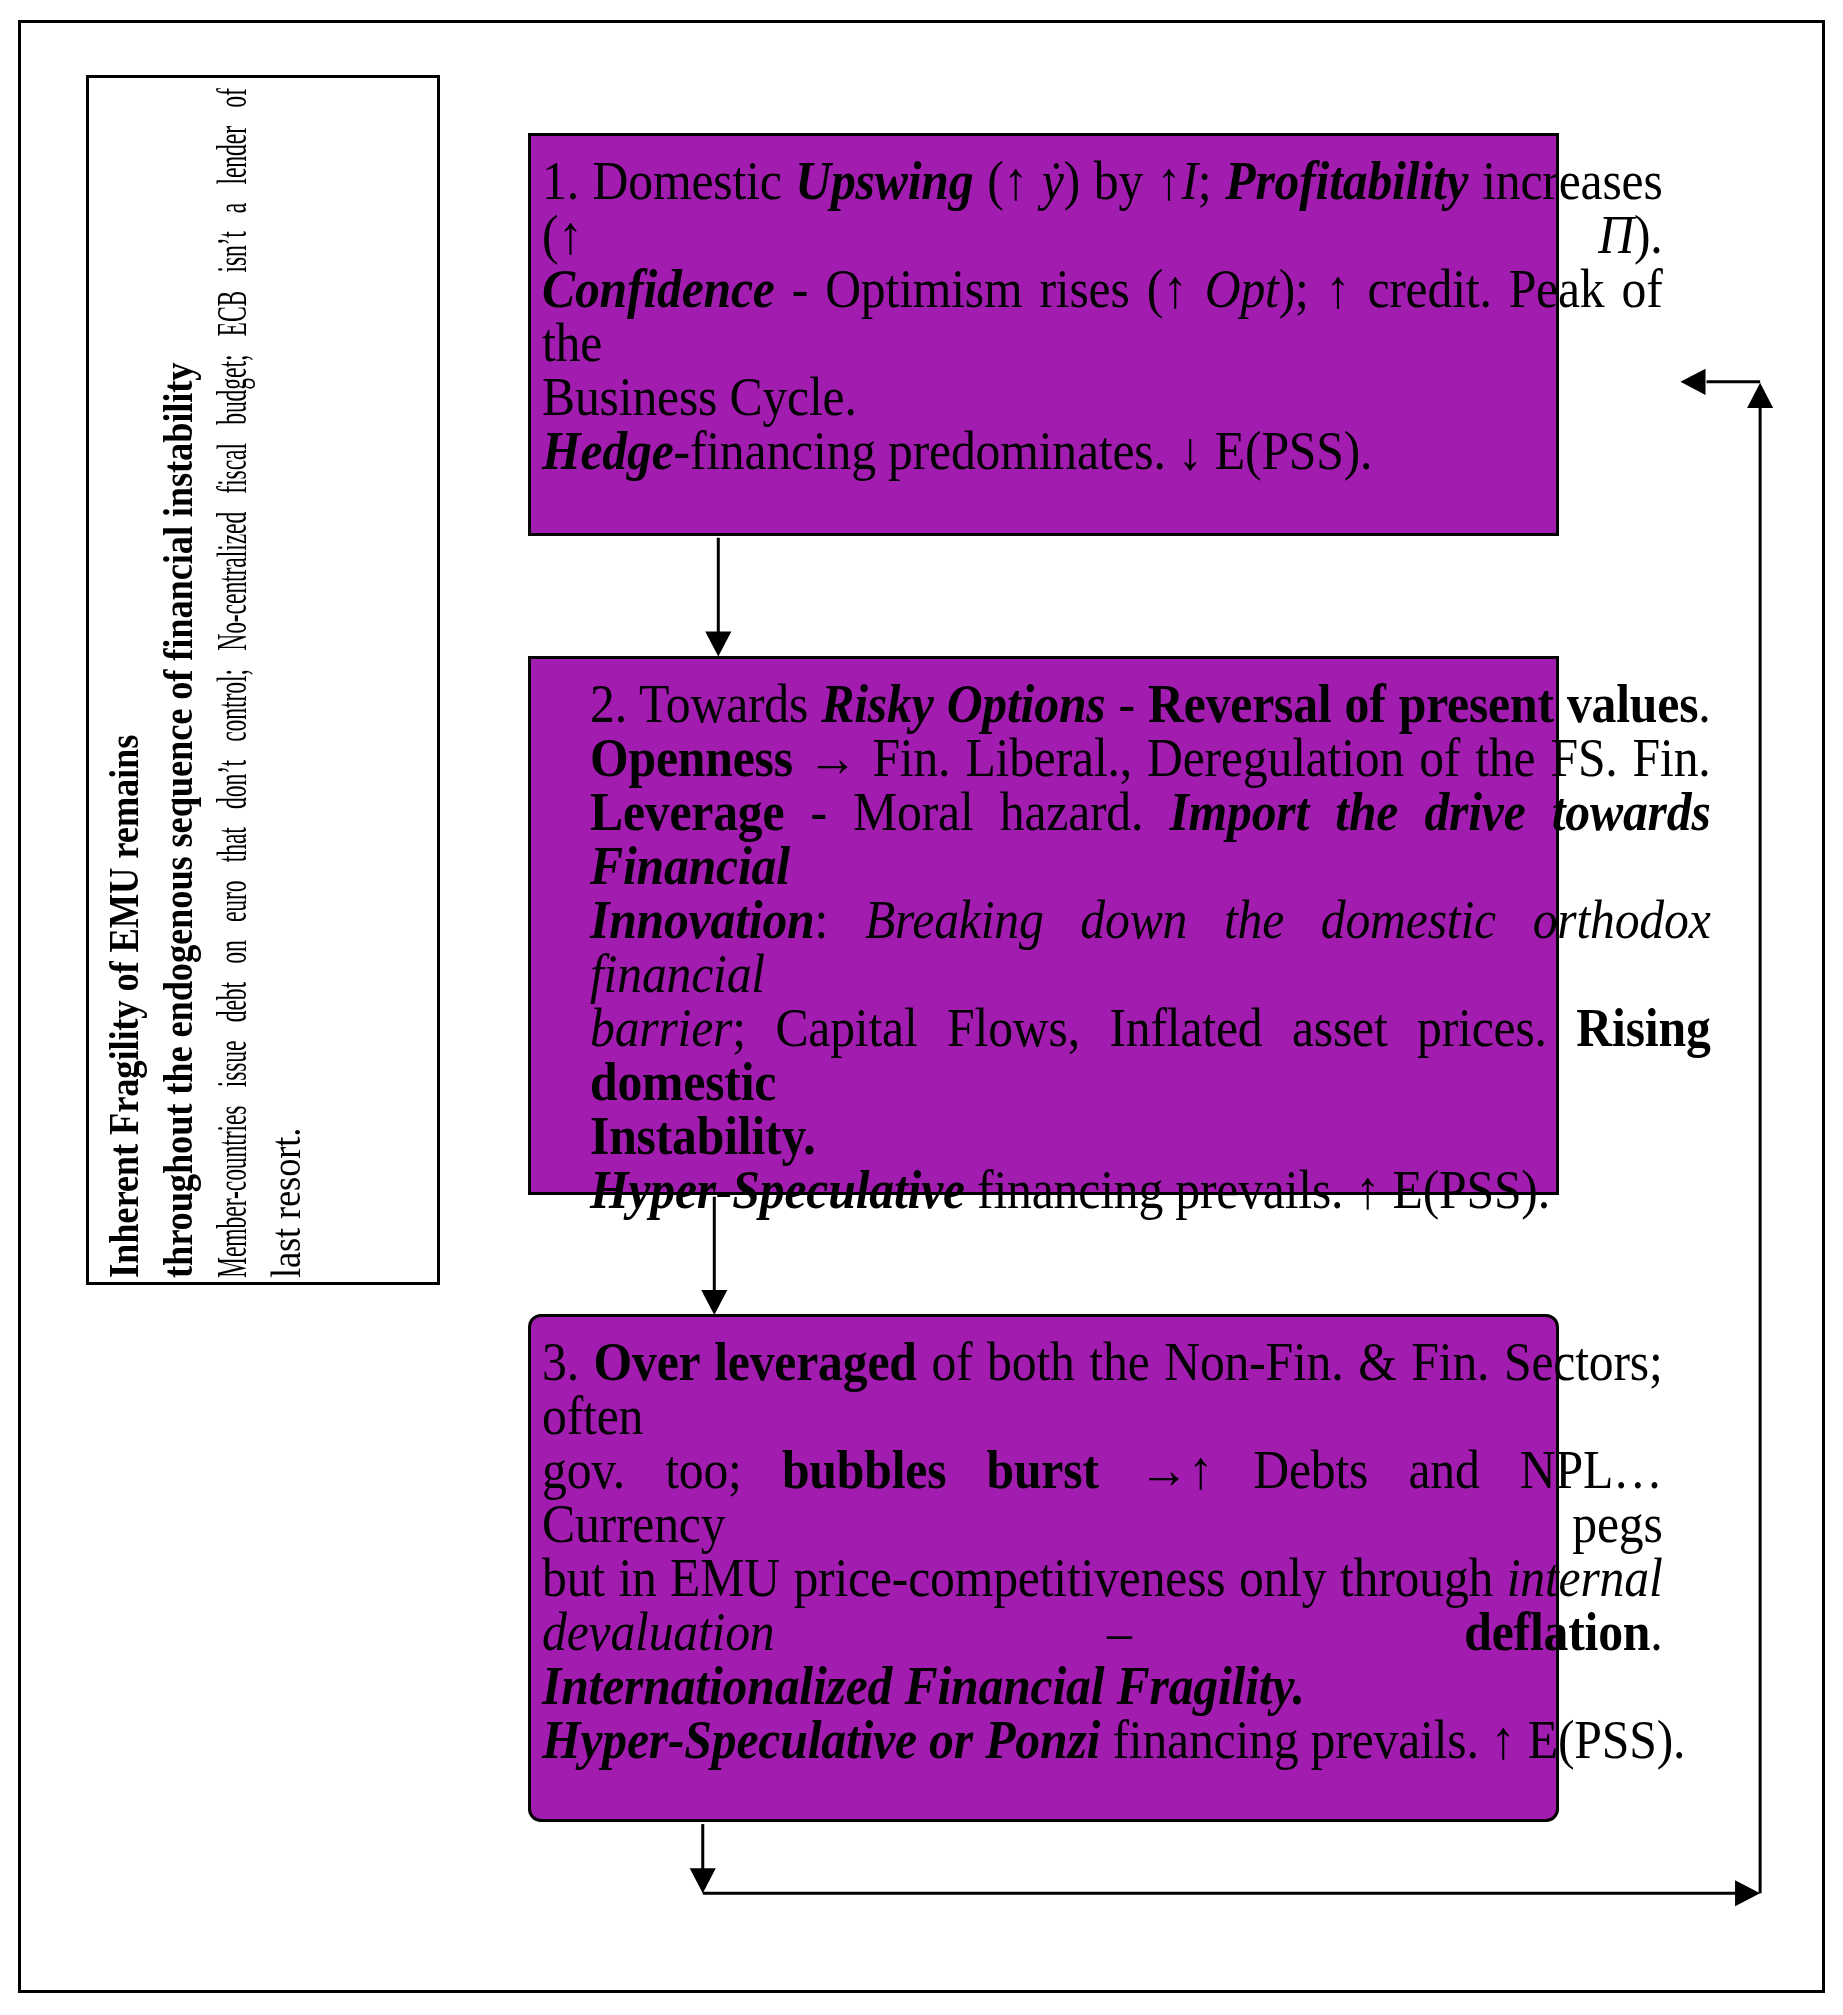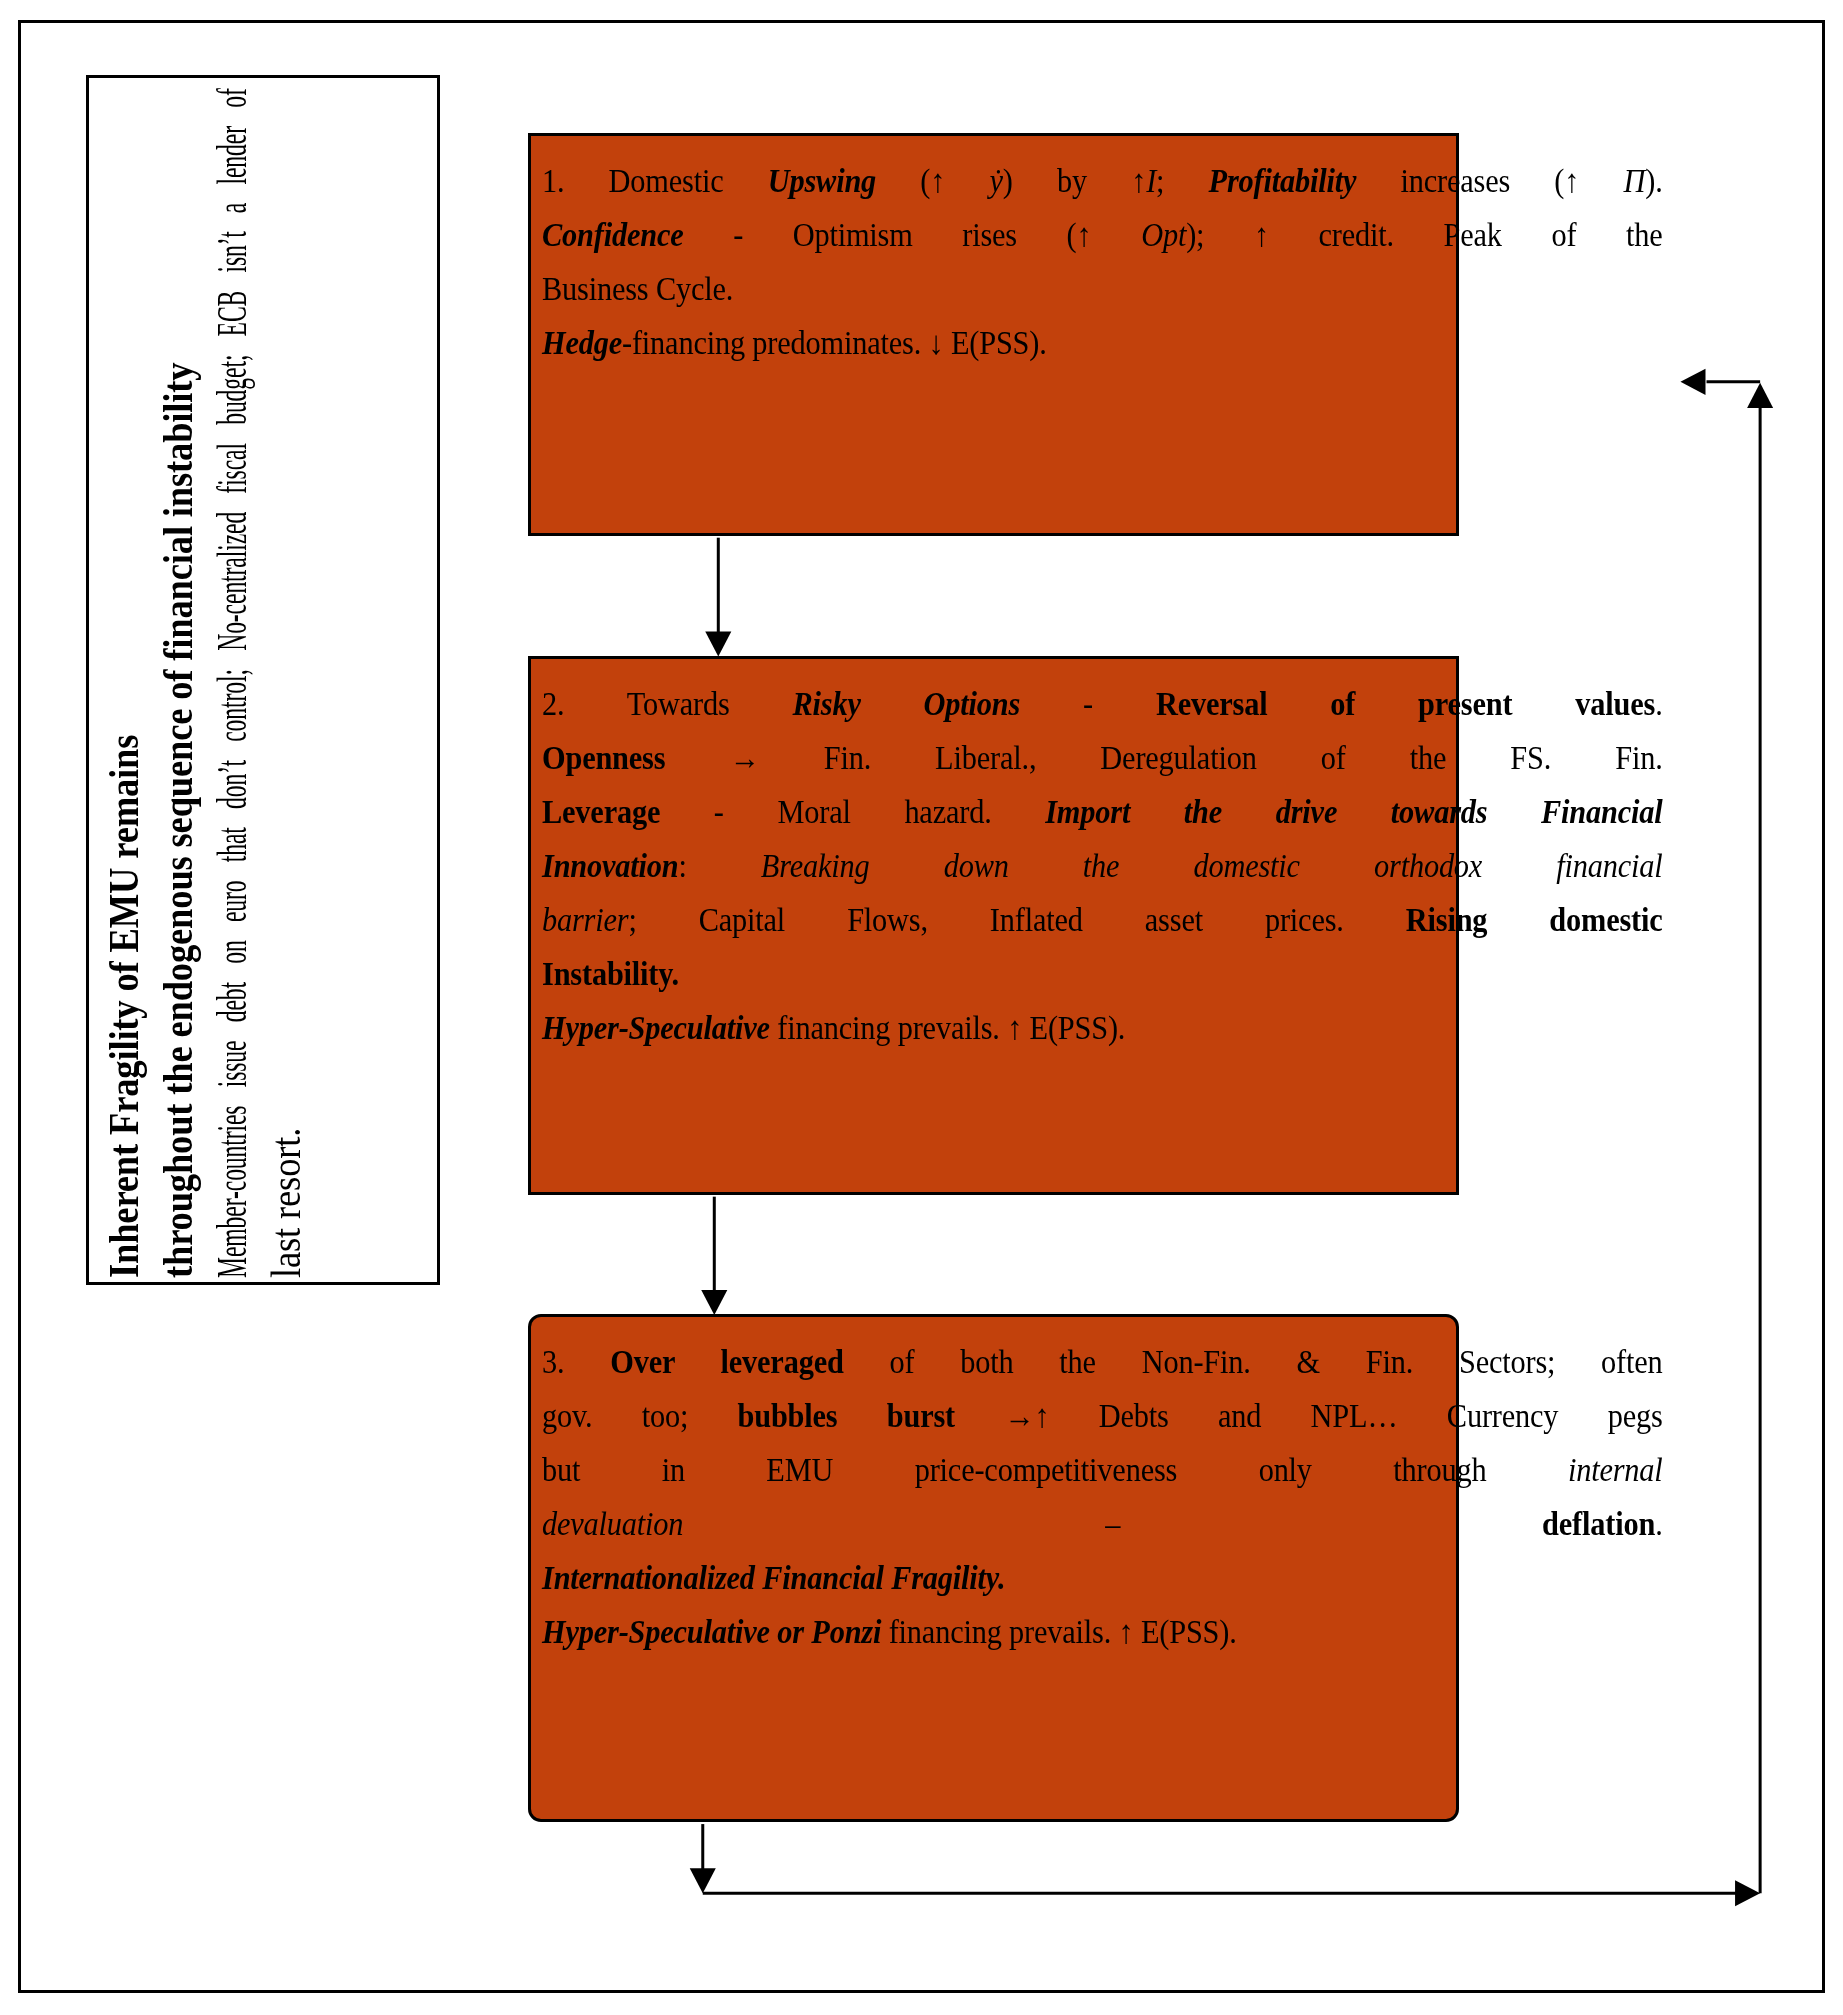--- a/index.html
+++ b/index.html
@@ -8,26 +8,26 @@
     font-family:"Liberation Serif","DejaVu Serif",serif;
     color:#000;
   }
   .canvas{position:absolute;left:0;top:0;width:1844px;height:2015px;background:#fff;}
   .outer-frame{
     position:absolute;left:18px;top:20px;width:1807px;height:1973px;
     border:3px solid #000;box-sizing:border-box;
   }
   
   .fbox{
-    position:absolute;left:528px;width:931px;
-    border:3px solid #000;box-sizing:border-box;background:#c2410c;
-    font-size:33px;
+    position:absolute;left:528px;width:1031px;
+    border:3px solid #000;box-sizing:border-box;background:#a21caf;
+    font-size:54px;
   }
   .fbox1{top:133px;height:403px;}
-  .fbox2{top:656px;height:539px;}
+  .fbox2{top:656px;height:539px;padding-left:48px;}
   .fbox3{top:1314px;height:508px;border-radius:13px;}
   .fbox-inner{padding:17.5px 0 0 11px;}
   
   .sidebar{
     position:absolute;left:86px;top:75px;width:354px;height:1210px;
     border:3px solid #000;box-sizing:border-box;background:#fff;
     font-size:43px;
   }
   .sb-rot{
     position:absolute;left:3px;top:3px;width:1204px;height:348px;

